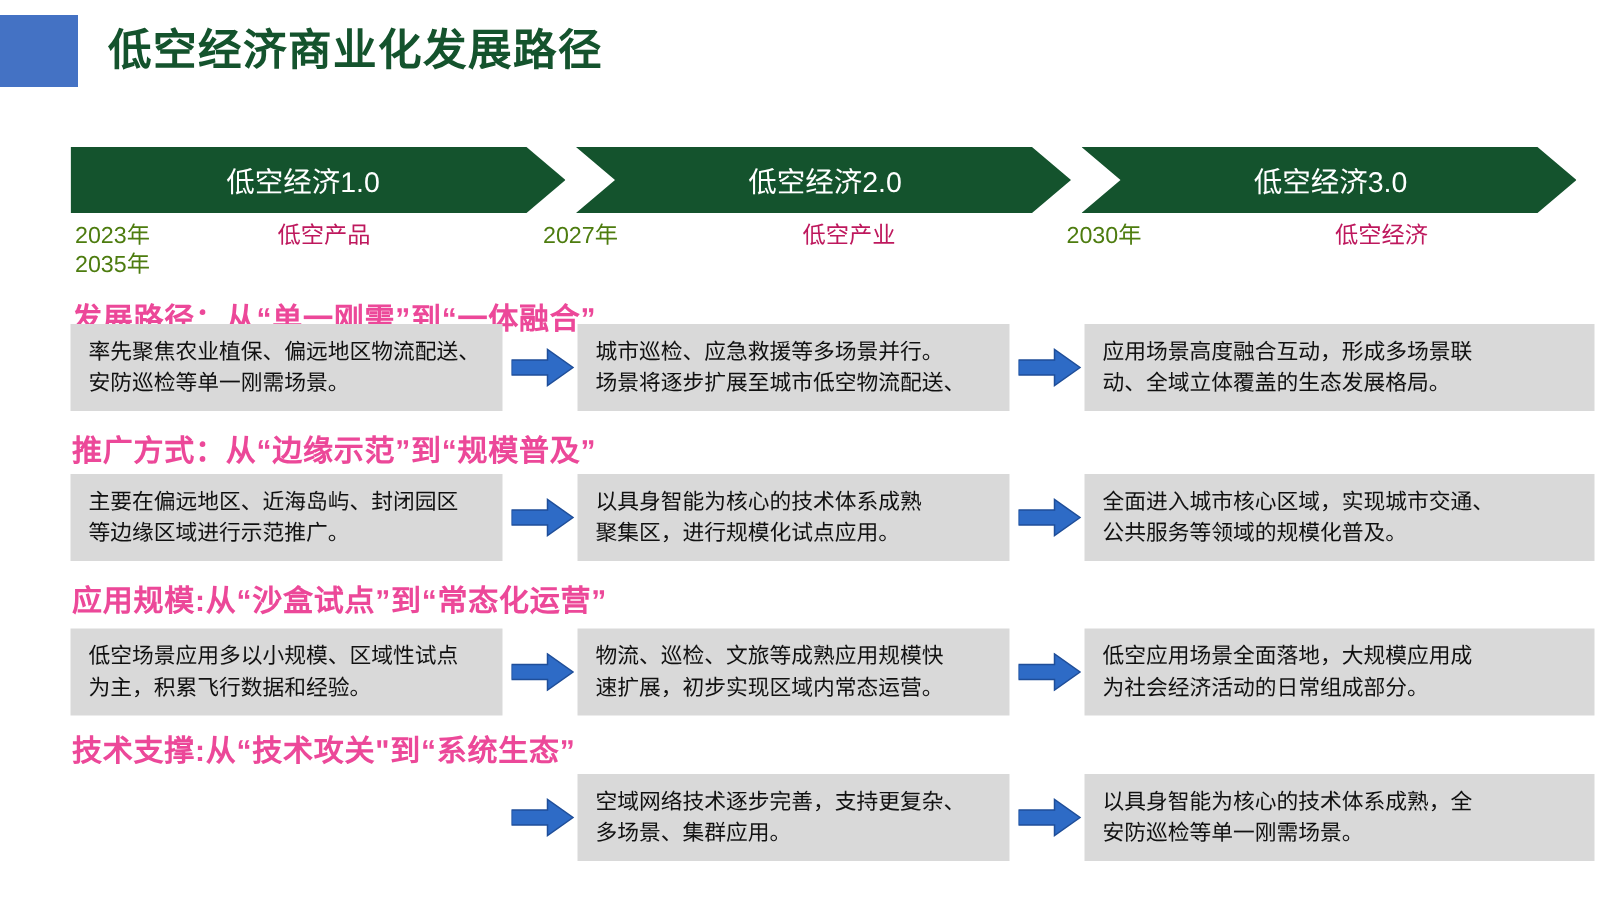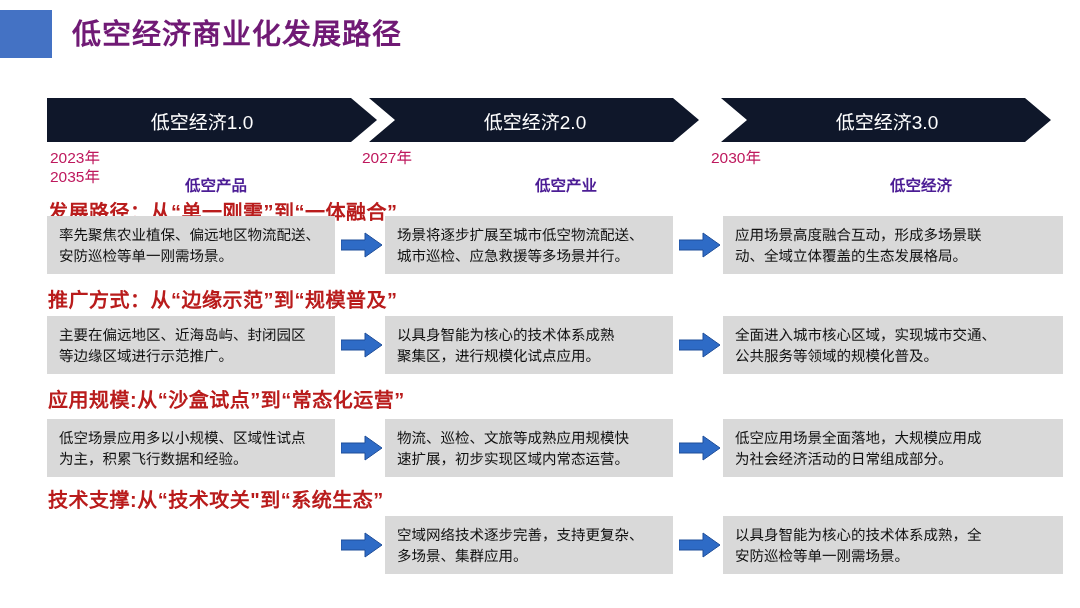--- a/index.html
+++ b/index.html
@@ -28,99 +28,98 @@
     width: 52px;
     height: 48px;
     background: #4472C4;
   }
   .slide-title {
     position: absolute;
     left: 72px;
     top: 12px;
     font-size: 29px;
     font-weight: bold;
-    color: #701a75;
+    color: #14532d;
     letter-spacing: 1px;
     line-height: 44px;
     white-space: nowrap;
   }
 
   
   .timeline {
     position: absolute;
     left: 47px;
     top: 98px;
     width: 990px;
     height: 44px;
   }
   .chevron {
     position: absolute;
     top: 0;
     height: 44px;
-    background: #0f172a;
+    background: #14532d;
     color: #ffffff;
     font-size: 19px;
     font-weight: 500;
     display: flex;
     align-items: center;
     justify-content: center;
     box-sizing: border-box;
   }
   .chevron.c1 {
     left: 0px;
     width: 330px;
     clip-path: polygon(0 0, calc(100% - 26px) 0, 100% 50%, calc(100% - 26px) 100%, 0 100%);
     padding-right: 20px;
   }
   .chevron.c2 {
-    left: 322px;
+    left: 337px;
     width: 330px;
     clip-path: polygon(0 0, calc(100% - 26px) 0, 100% 50%, calc(100% - 26px) 100%, 0 100%, 26px 50%);
     padding-right: 18px;
     padding-left: 20px;
     text-align: center;
   }
   .chevron.c3 {
     left: 674px;
     width: 330px;
     clip-path: polygon(0 0, calc(100% - 26px) 0, 100% 50%, calc(100% - 26px) 100%, 0 100%, 26px 50%);
     padding-right: 18px;
     padding-left: 20px;
   }
 
   
   .tl-label {
     position: absolute;
     font-size: 15.5px;
-    color: #be185d;
+    color: #4d7c0f;
     white-space: nowrap;
     line-height: 19px;
   }
   .tl-label.year {
     font-weight: normal;
   }
   .tl-label.tag {
-    color: #4c1d95;
-    font-weight: bold;
-    margin-top: 28px;
+    color: #be185d;
+    font-weight: normal;
   }
   .year1 { left: 50px;  top: 148px; }
   .tag1  { left: 185px; top: 148px; }
   .year2 { left: 362px; top: 148px; }
   .tag2  { left: 535px; top: 148px; }
   .year3 { left: 711px; top: 148px; }
   .tag3  { left: 890px; top: 148px; }
 
   
   .section-heading {
     position: absolute;
     left: 48px;
     font-size: 20px;
     font-weight: bold;
-    color: #b91c1c;
+    color: #ec4899;
     white-space: nowrap;
     letter-spacing: 0.5px;
   }
   .row {
     position: absolute;
     left: 47px;
     width: 990px;
     height: 58px;
   }
   .card {
@@ -194,22 +193,22 @@
     <div class="card k1">
       <span class="card-line">率先聚焦农业植保、偏远地区物流配送、</span>
       <span class="card-line">安防巡检等单一刚需场景。</span>
     </div>
     <div class="block-arrow a1">
       <svg viewBox="0 0 42 26">
           <polygon points="0,8 24,8 24,1 41,13 24,25 24,18 0,18" fill="#2E6BC6" stroke="#1F4E99" stroke-width="1"></polygon>
         </svg>
     </div>
     <div class="card k2">
+      <span class="card-line">城市巡检、应急救援等多场景并行。</span>
       <span class="card-line">场景将逐步扩展至城市低空物流配送、</span>
-      <span class="card-line">城市巡检、应急救援等多场景并行。</span>
     </div>
     <div class="block-arrow a2">
       <svg viewBox="0 0 42 26">
           <polygon points="0,8 24,8 24,1 41,13 24,25 24,18 0,18" fill="#2E6BC6" stroke="#1F4E99" stroke-width="1"></polygon>
         </svg>
     </div>
     <div class="card k3">
       <span class="card-line">应用场景高度融合互动，形成多场景联</span>
       <span class="card-line">动、全域立体覆盖的生态发展格局。</span>
     </div>

